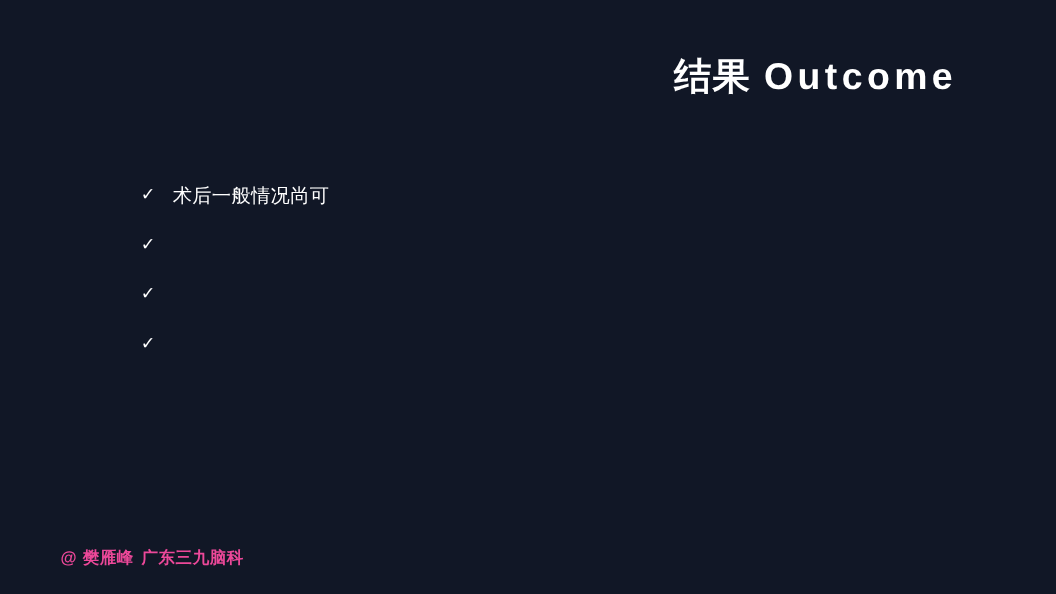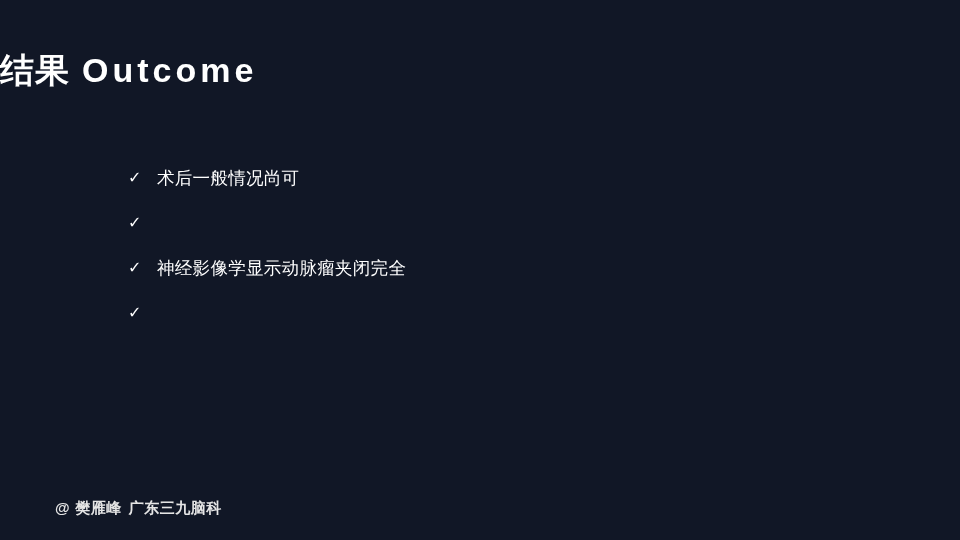--- a/index.html
+++ b/index.html
@@ -18,21 +18,21 @@
     font-family: "Liberation Sans", "DejaVu Sans", sans-serif;
     -webkit-font-smoothing: antialiased;
   }
 
   
   .slide-title {
     position: absolute;
     top: 26px;
     left: 0;
     width: 870px;
-    text-align: left;
+    text-align: right;
     color: #ffffff;
     font-size: 34px;
     font-weight: bold;
     line-height: 42px;
     white-space: nowrap;
   }
   .slide-title .t-cn {
     letter-spacing: 1px;
   }
   .slide-title .t-en {
@@ -76,21 +76,21 @@
     display: inline-block;
     margin-left: 29px;
     letter-spacing: 0.3px;
   }
 
   
   .watermark {
     position: absolute;
     left: 55px;
     top: 498px;
-    color: #e5e5e5;
+    color: #ec4899;
     font-size: 15px;
     font-weight: bold;
     line-height: 20px;
     letter-spacing: 0.5px;
     white-space: nowrap;
     user-select: none;
   }
   .watermark .wm-at {
     margin-right: 5px;
   }
@@ -113,21 +113,20 @@
       <span class="bullet-marker">✓</span>
       <span class="bullet-text">术后一般情况尚可</span>
     </li>
 
     <li class="bullet-item">
       <span class="bullet-marker">✓</span>
     </li>
 
     <li class="bullet-item">
       <span class="bullet-marker">✓</span>
-      <span class="bullet-text">神经影像学显示动脉瘤夹闭完全</span>
     </li>
 
     <li class="bullet-item">
       <span class="bullet-marker">✓</span>
     </li>
 
   </ul>
 
   <div class="watermark">
     <span class="wm-at">@</span><span class="wm-author">樊雁峰</span><span class="wm-org">广东三九脑科</span>

